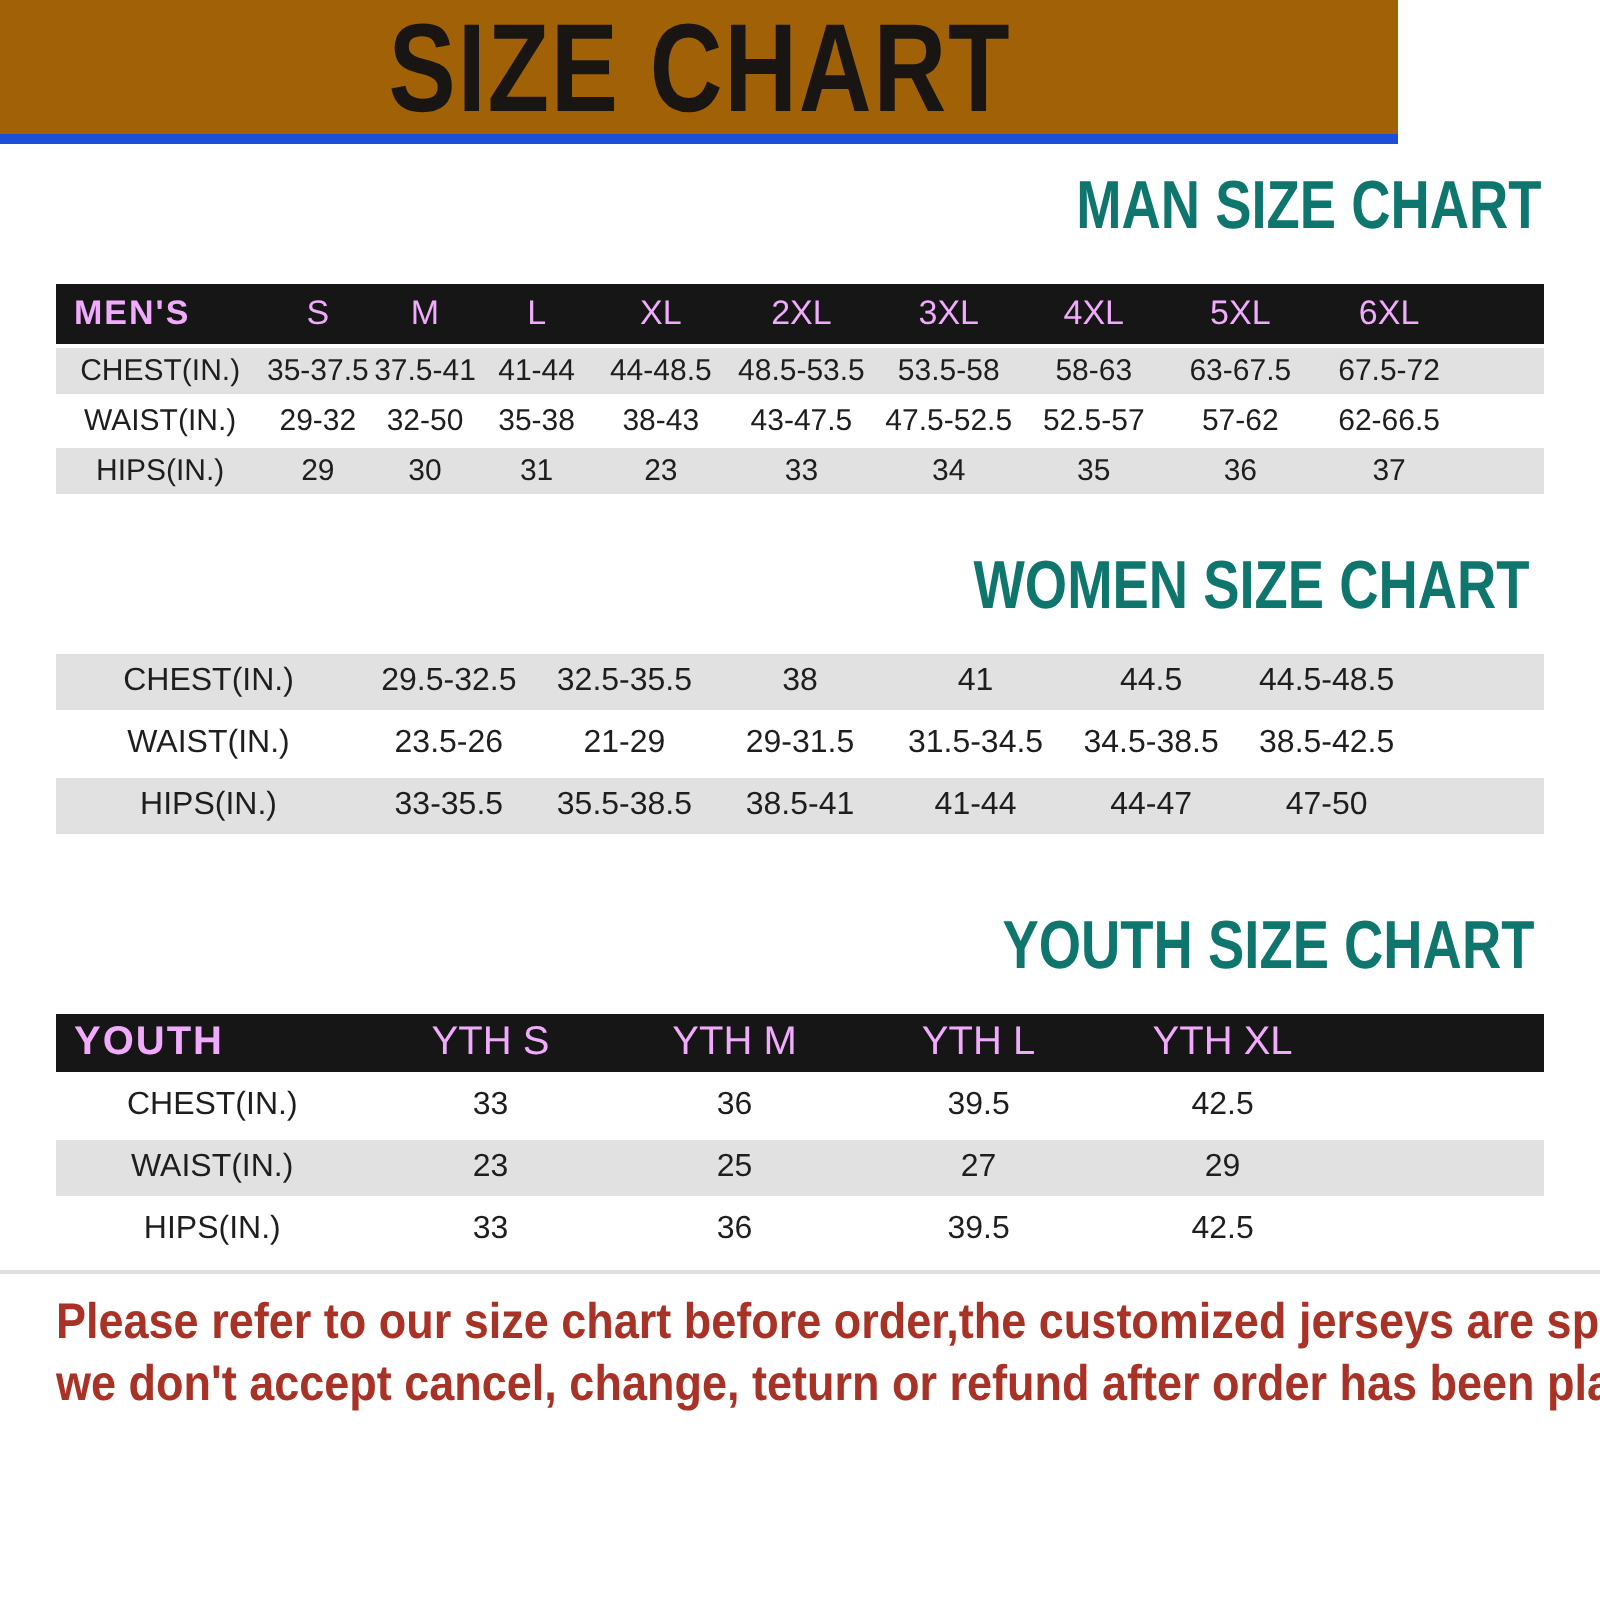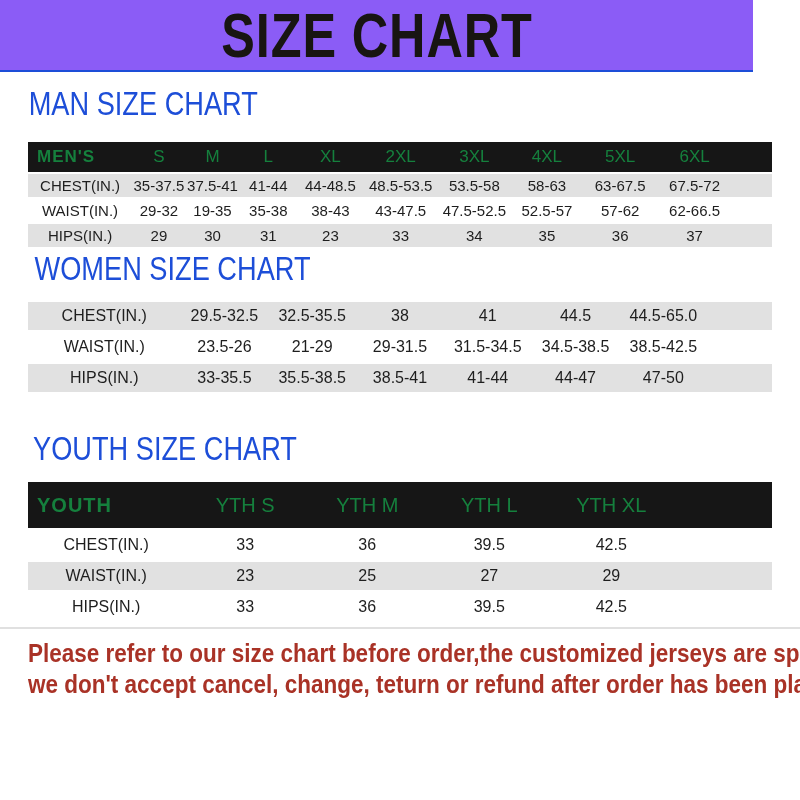--- a/index.html
+++ b/index.html
@@ -1,71 +1,71 @@
 <!DOCTYPE html>
 <html><head>
 <meta charset="utf-8">
 <style>
   * { margin: 0; padding: 0; box-sizing: border-box; }
   html, body { width: 800px; height: 800px; background: #ffffff; overflow: hidden; }
   body { font-family: "Liberation Sans", sans-serif; color: #1e1e1e; }
 
   
   .banner {
-    width: 753px; height: 72px;
-    background: #8b5cf6;
+    width: 699px; height: 72px;
+    background: #a16207;
     display: flex; align-items: center; justify-content: center;
-    border-bottom: 2px solid #1d4ed8;
+    border-bottom: 5px solid #1d4ed8;
   }
   .banner-title {
     font-size: 56px; font-weight: 800; color: #181512;
     letter-spacing: 1px;
     display: inline-block;
     transform: scale(0.9, 1.12);
   }
 
   
   h2.section-heading {
     height: 38px; line-height: 38px;
-    text-align: left;
-    font-size: 34px; font-weight: 400; color: #1d4ed8;
+    text-align: right;
+    font-size: 34px; font-weight: 700; color: #0f766e;
   }
   h2 .squeeze { display: inline-block; transform: scaleX(0.8); }
   h2.men   { margin-top: 12px; }
-  h2.women { }
+  h2.women { margin-top: 25px; }
   h2.youth { margin-top: 34px; }
 
   
   .size-table {
     width: 744px; margin: 0 28px;
     border-collapse: separate;
     table-layout: fixed;
   }
   .size-table td { text-align: center; vertical-align: middle; overflow: hidden; white-space: nowrap; }
   .size-table tr.head { background: #161616; }
-  .size-table tr.head td { color: #15803d; }
+  .size-table tr.head td { color: #f0abfc; }
   .size-table td.corner {
     text-align: left; padding-left: 9px;
     font-weight: 800; letter-spacing: 1px;
   }
   .size-table tr.stripe { background: #E1E1E1; }
   .size-table tr.plain  { background: #ffffff; }
 
   table.men   { margin-top: 18px; border-spacing: 0 2px; }
   table.men   tr.head td { height: 30px; font-size: 17px; }
   table.men   td.corner { font-size: 22px; }
   table.men   tr.data td { height: 23px; font-size: 15px; }
 
   table.women { margin-top: 12px; border-spacing: 0 3px; }
   table.women tr.head td { height: 42px; font-size: 20px; }
   table.women td.corner { font-size: 25px; }
   table.women tr.data td { height: 28px; font-size: 16px; }
 
   table.youth { margin-top: 12px; border-spacing: 0 3px; }
-  table.youth tr.head td { height: 46px; font-size: 20px; }
+  table.youth tr.head td { height: 29px; font-size: 20px; }
   table.youth td.corner { font-size: 25px; }
   table.youth tr.data td { height: 28px; font-size: 16px; }
 
   
   .footer {
     margin-top: 3px;
     border-top: 2px solid #e0e0e0;
     padding: 9px 28px 0 28px;
   }
   .footer-line {
@@ -125,21 +125,21 @@
     <td>48.5-53.5</td>
     <td>53.5-58</td>
     <td>58-63</td>
     <td>63-67.5</td>
     <td>67.5-72</td>
     <td></td>
   </tr>
   <tr class="data plain">
     <td>WAIST(IN.)</td>
     <td>29-32</td>
-    <td>19-35</td>
+    <td>32-50</td>
     <td>35-38</td>
     <td>38-43</td>
     <td>43-47.5</td>
     <td>47.5-52.5</td>
     <td>52.5-57</td>
     <td>57-62</td>
     <td>62-66.5</td>
     <td></td>
   </tr>
   <tr class="data stripe">
@@ -174,21 +174,21 @@
       <col style="width:8.7%">
   </colgroup>
   <tbody>
   <tr class="data stripe">
     <td>CHEST(IN.)</td>
     <td>29.5-32.5</td>
     <td>32.5-35.5</td>
     <td>38</td>
     <td>41</td>
     <td>44.5</td>
-    <td>44.5-65.0</td>
+    <td>44.5-48.5</td>
     <td></td>
   </tr>
   <tr class="data plain">
     <td>WAIST(IN.)</td>
     <td>23.5-26</td>
     <td>21-29</td>
     <td>29-31.5</td>
     <td>31.5-34.5</td>
     <td>34.5-38.5</td>
     <td>38.5-42.5</td>

